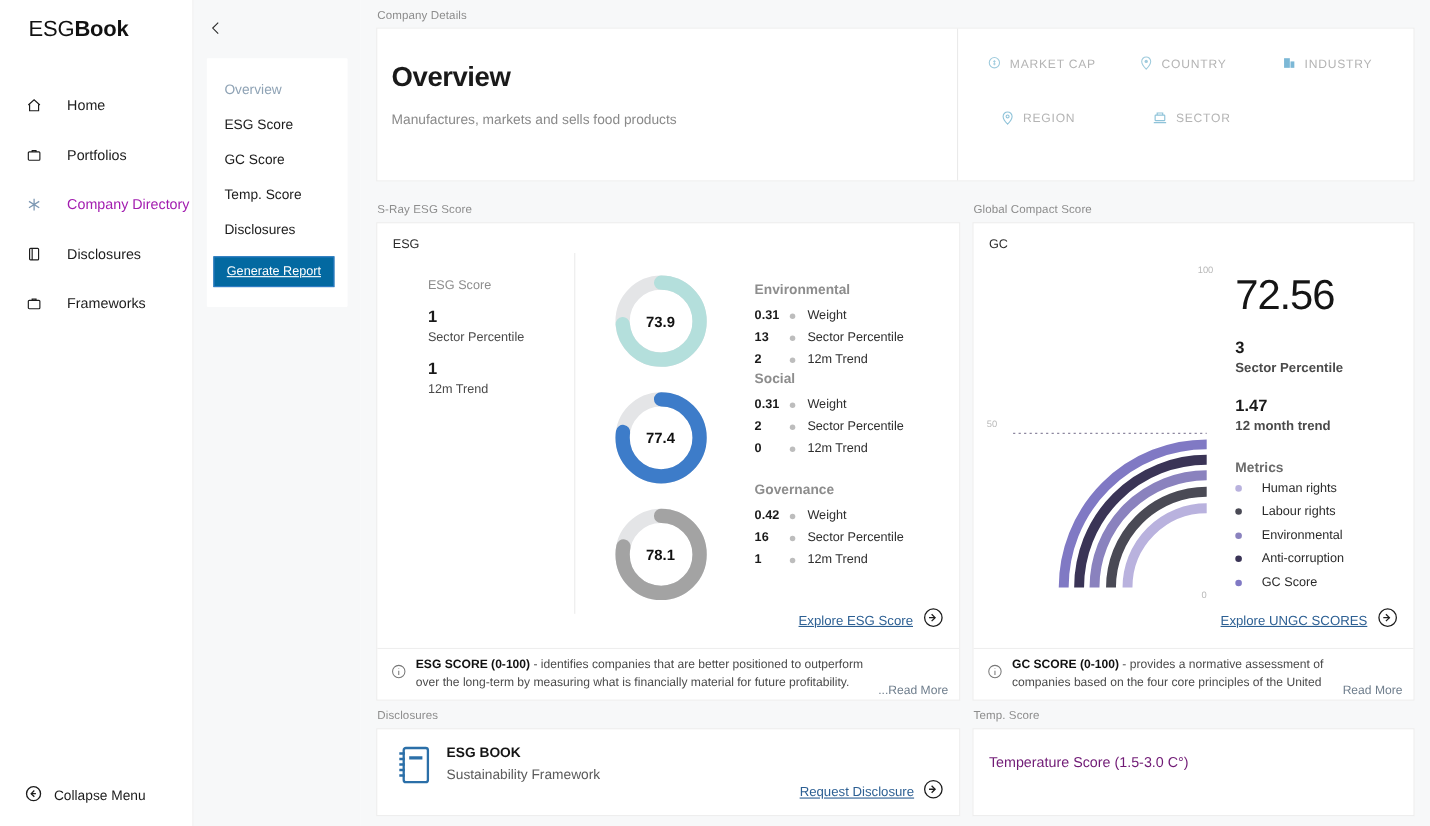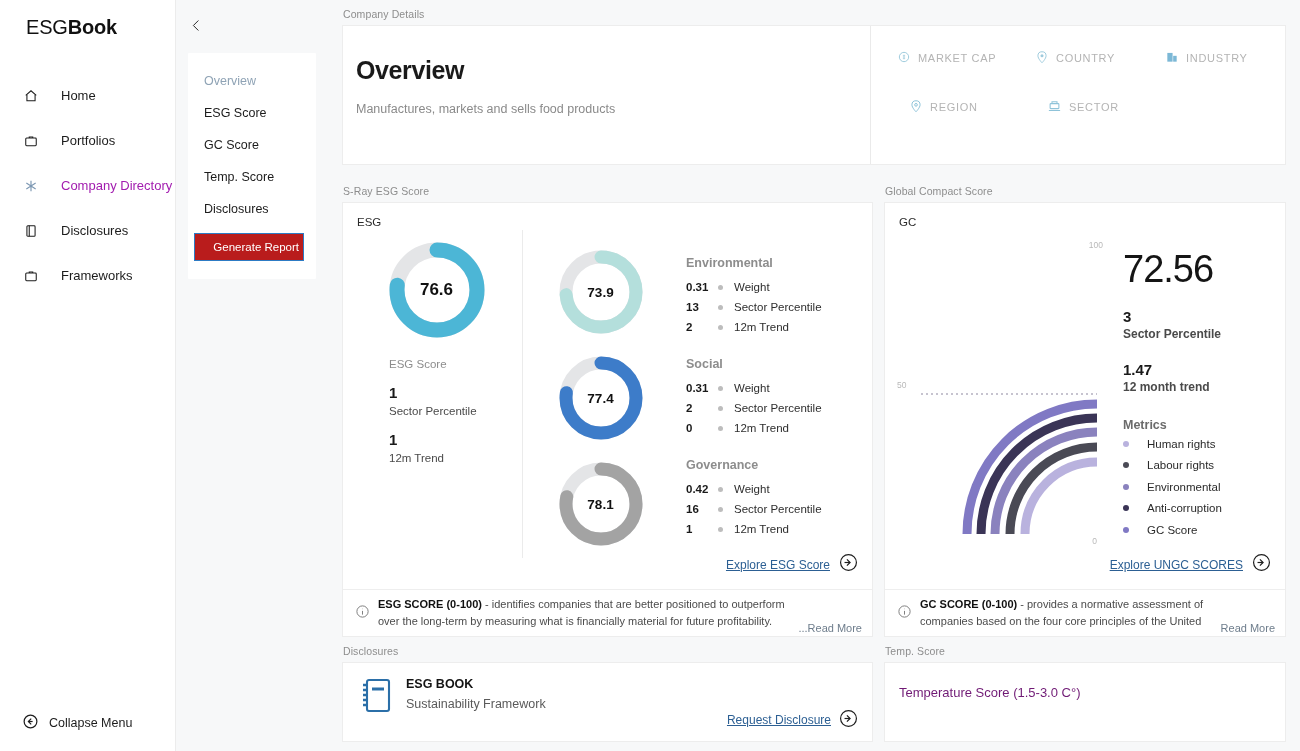--- a/index.html
+++ b/index.html
@@ -50,23 +50,23 @@
   .subnav {
     margin: 13px 12px 0 12px; background: #fff;
     padding: 12px 0 18px 0; border-radius: 1px;
   }
   .subnav-item {
     padding: 9px 0 9px 16px; font-size: 12.5px;
     color: #1c1c1c; cursor: pointer;
   }
   .subnav-item.active { color: #8fa3b5; }
   .genbtn {
-    margin: 8px 12px 0 6px; background: #b91c1c; color: #fff;
-    font-size: 11.5px; text-align: right; padding: 7px 4px;
-    cursor: pointer; border: 1px solid #2d7bc4;
+    margin: 8px 12px 0 6px; background: #0369a1; color: #fff;
+    font-size: 11.5px; text-align: center; padding: 7px 4px;
+    cursor: pointer; border: 1px solid #2d7bc4; text-decoration: underline;
   }
 
   
   .main { flex: 1; height: 751px; background: #f7f8f9; padding: 0 14px; overflow: hidden; }
   .sec-label { font-size: 10.5px; color: #8d8d8d; padding: 8px 0 5px 1px; letter-spacing: 0.1px; }
   .card { background: #fff; border: 1px solid #ededed; }
 
   
   .overview-card { display: flex; height: 140px; }
   .ov-left { flex: 1; padding: 30px 0 0 13px; border-right: 1px solid #eaeaea; }
@@ -315,29 +315,20 @@
 
     <div class="scores-row">
 
       <div class="col-esg">
         <section class="card score-card">
           <div class="card-tag">ESG</div>
 
           <div class="esg-body">
 
             <div class="esg-left">
-              <div class="donut-wrap">
-                <div style="position:relative;width:104px;height:104px;">
-                  <svg width="104" height="104" viewBox="0 0 104 104">
-                    <circle cx="52" cy="52" r="40" fill="none" stroke="#e4e5e7" stroke-width="15"></circle>
-                    <circle cx="52" cy="52" r="40" fill="none" stroke="#4cb6d6" stroke-width="15" stroke-linecap="round" stroke-dasharray="193 251" transform="rotate(-90 52 52)"></circle>
-                  </svg>
-                  <div class="dval">76.6</div>
-                </div>
-              </div>
               <div class="esg-stats">
                 <div class="st-lab">ESG Score</div>
                 <div class="st-num">1</div>
                 <div class="st-cap">Sector Percentile</div>
                 <div class="st-num">1</div>
                 <div class="st-cap">12m Trend</div>
               </div>
             </div>
 
             <div class="esg-mid">
@@ -385,21 +376,21 @@
                     <span class="gl">Sector Percentile</span>
                   </div>
                   <div class="grp-row">
                     <span class="gv">2</span>
                     <span class="gdot"></span>
                     <span class="gl">12m Trend</span>
                   </div>
                 </div>
               </div>
 
-              <div style="margin-top:20px;">
+              <div style="">
                 <div class="grp-title">Social</div>
                 <div class="grp-rows">
                   <div class="grp-row">
                     <span class="gv">0.31</span>
                     <span class="gdot"></span>
                     <span class="gl">Weight</span>
                   </div>
                   <div class="grp-row">
                     <span class="gv">2</span>
                     <span class="gdot"></span>

